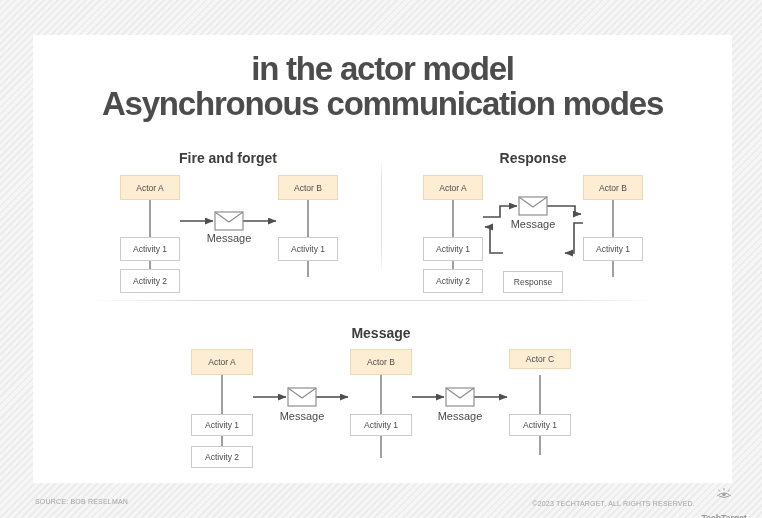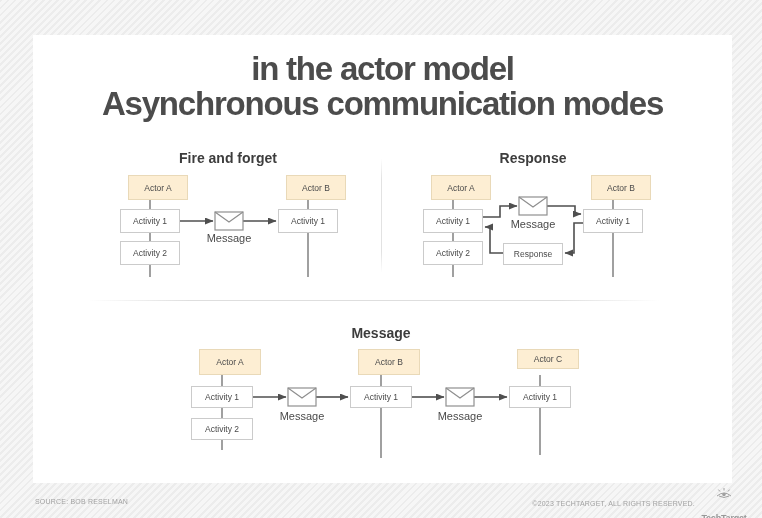--- a/index.html
+++ b/index.html
@@ -6,22 +6,22 @@
   body{width:762px;height:518px;overflow:hidden;font-family:"Liberation Sans",sans-serif;}
   .page{position:relative;width:762px;height:518px;
     background:repeating-linear-gradient(135deg,#ececec 0px,#ececec 2px,#f6f6f6 2px,#f6f6f6 5px);}
   .card{position:absolute;left:33px;top:35px;width:699px;height:448px;background:#ffffff;}
   .main-title{position:absolute;top:16px;left:0;right:0;text-align:center;
     font-weight:bold;font-size:33px;line-height:35px;color:#4c4c4c;letter-spacing:-1.2px;}
   .panel-title{position:absolute;transform:translateX(-50%);font-size:14px;font-weight:bold;
     color:#3d3d3d;white-space:nowrap;text-align:center;}
   .box{position:absolute;box-sizing:border-box;font-size:8.5px;color:#4a4a4a;
     text-align:center;display:flex;align-items:center;justify-content:center;white-space:nowrap;}
-  .actor{background:#fdeed3;border:1px solid #e9d9b8;margin-left:8px;}
-  .plain{background:#ffffff;border:1px solid #cbcbcb;}
+  .actor{background:#fdeed3;border:1px solid #e9d9b8;}
+  .plain{background:#ffffff;border:1px solid #cbcbcb;margin-top:28px;}
   .lbl{position:absolute;transform:translateX(-50%);font-size:11px;color:#4a4a4a;white-space:nowrap;}
   .svglayer{position:absolute;left:0;top:0;}
   .vdiv{position:absolute;left:348px;top:123px;width:1px;height:115px;
     background:linear-gradient(to bottom,rgba(226,226,226,0),#e2e2e2 18%,#e2e2e2 82%,rgba(226,226,226,0));}
   .hdiv{position:absolute;left:55px;top:265px;width:572px;height:1px;
     background:linear-gradient(to right,rgba(222,222,222,0),#dedede 18%,#dedede 82%,rgba(222,222,222,0));}
   .source{position:absolute;left:35px;top:498px;font-size:7px;color:#a2a2a2;letter-spacing:0.2px;}
   .copyright{position:absolute;right:67px;top:500px;font-size:7px;color:#a2a2a2;letter-spacing:0.2px;}
   .brand{position:absolute;left:699px;top:484px;width:50px;text-align:center;}
   .brand .word{display:block;font-size:9px;font-weight:bold;color:#979797;margin-top:11px;letter-spacing:-0.2px;}

